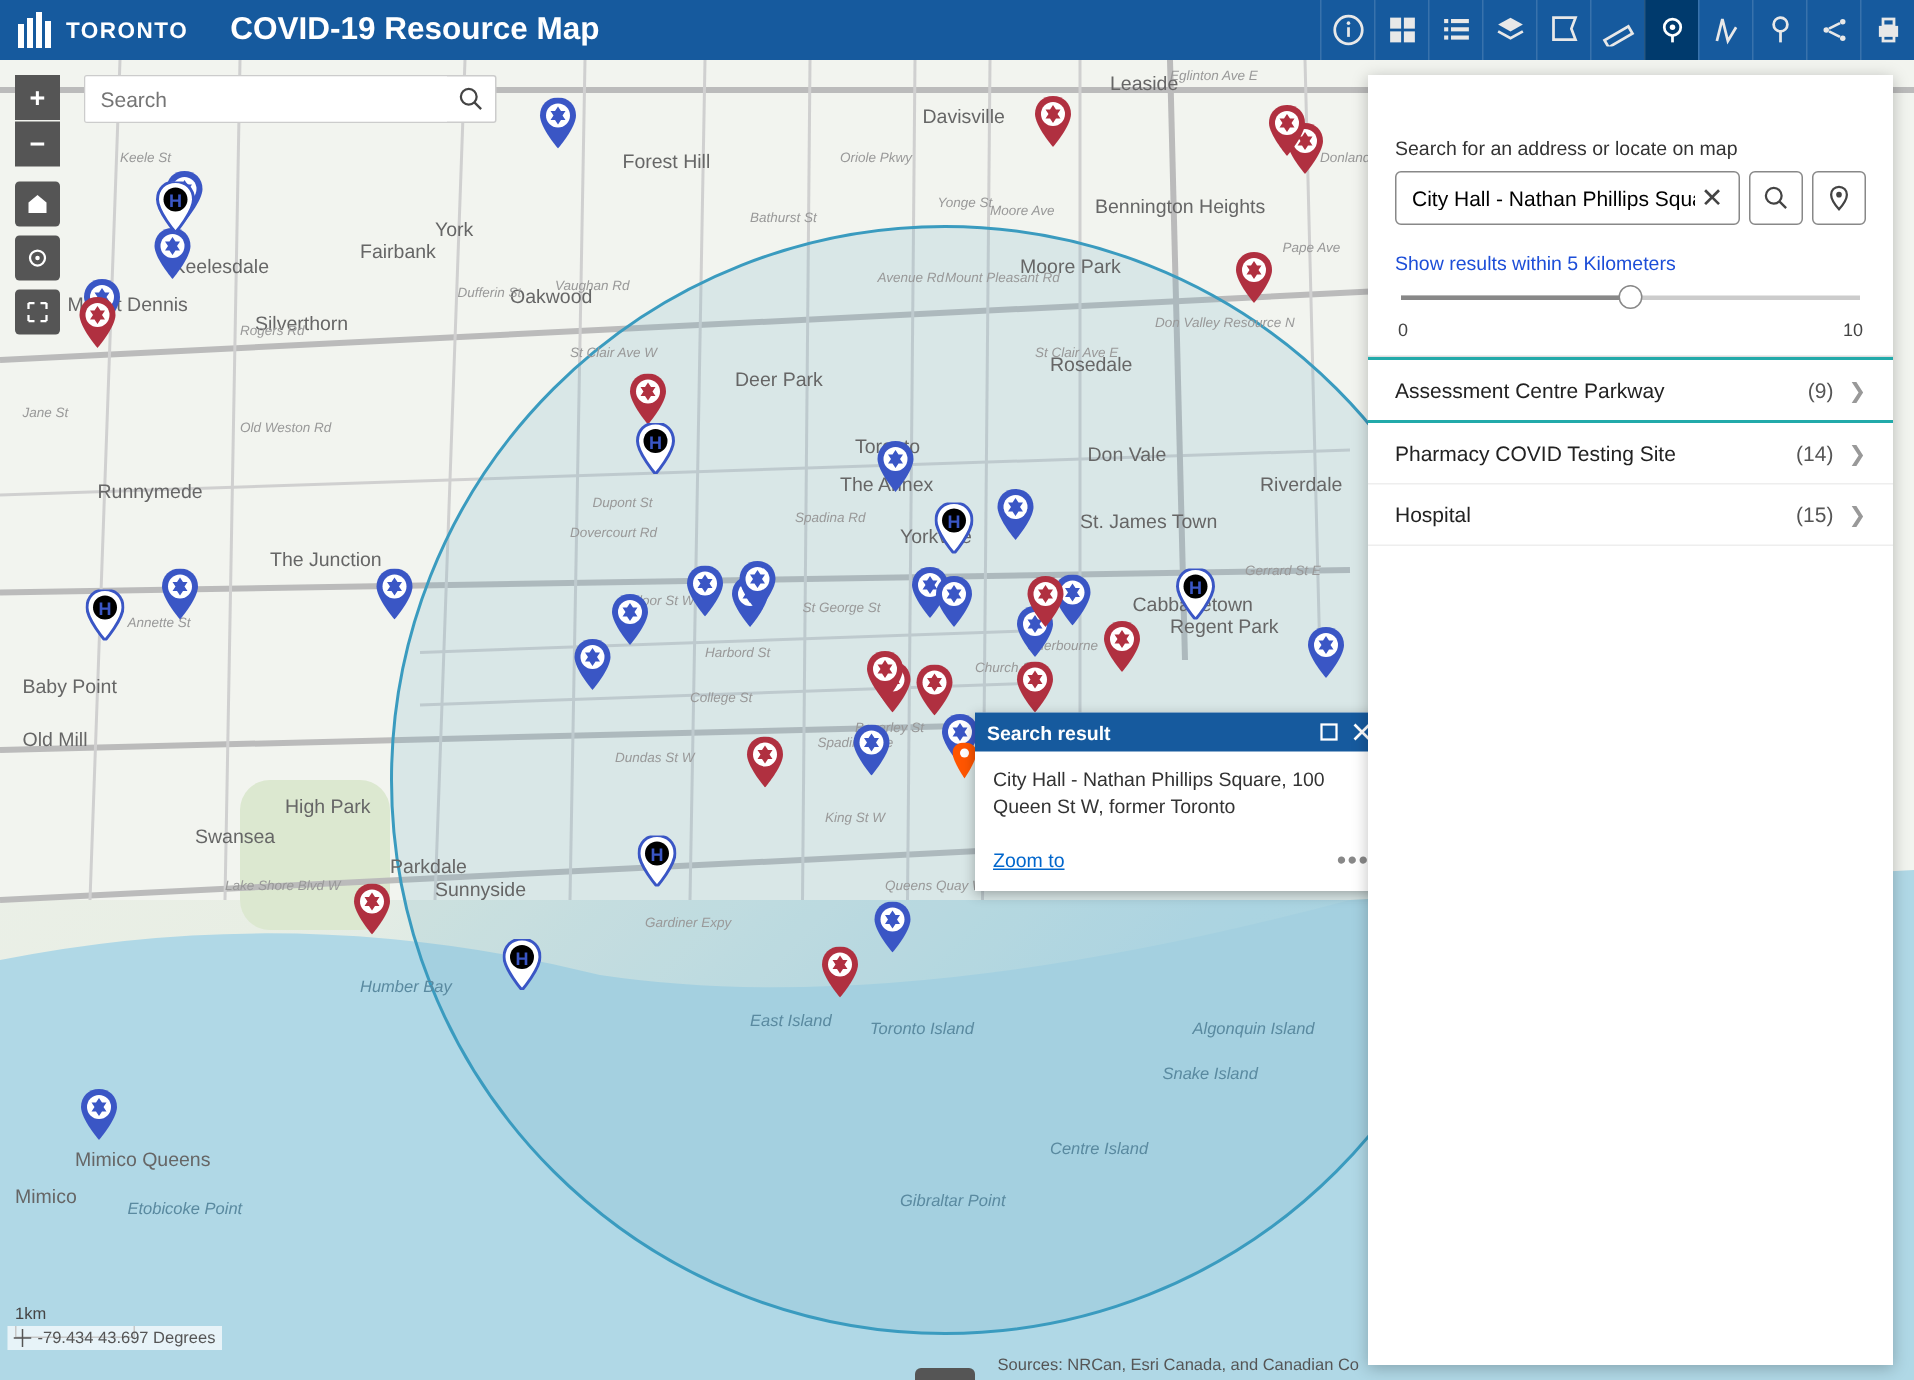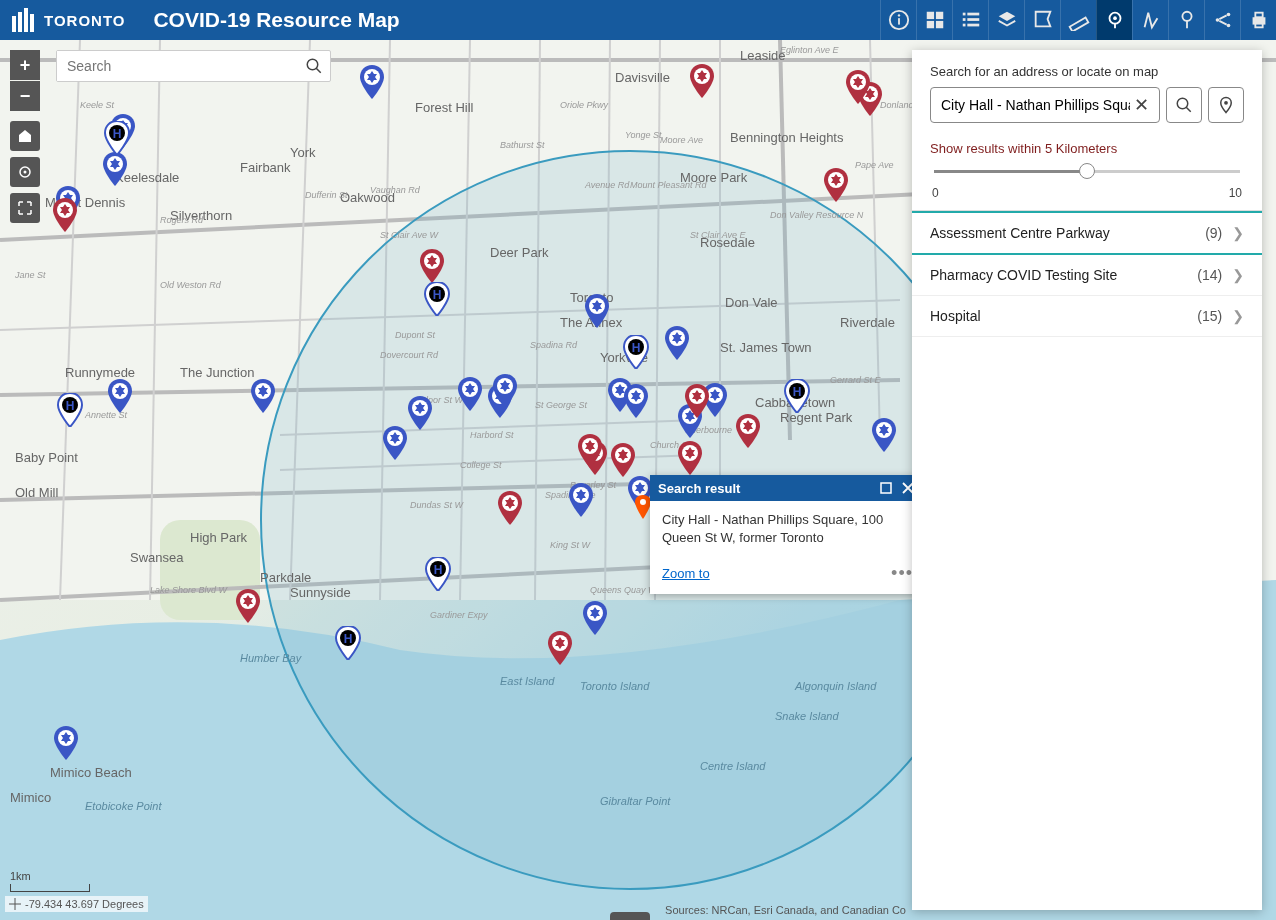--- a/index.html
+++ b/index.html
@@ -55,44 +55,44 @@
 .popup-header .btn { width: 18px; height: 18px; cursor: pointer; margin-left: 4px; display:flex;align-items:center;justify-content:center; }
 .popup-body { padding: 10px 12px; color: #333; line-height: 1.4; }
 .popup-footer { padding: 6px 12px 10px; display: flex; align-items: center; }
 .popup-footer a { color: #0066cc; text-decoration: underline; font-size: 13px; cursor:pointer; }
 .popup-footer .more { margin-left: auto; color: #888; cursor: pointer; font-size: 18px; letter-spacing: 1px; }
 
 .side-panel { position: absolute; right: 14px; top: 50px; width: 350px; background: #fff; box-shadow: 0 2px 10px rgba(0,0,0,0.25); display: flex; flex-direction: column; height: 860px; }
 .panel-header { background: #165a9e; color: #fff; padding: 8px 12px; display: flex; align-items: center; }
 .panel-header .title { flex: 1; font-size: 17px; font-weight: bold; }
 .panel-header .pbtn { width: 22px; height: 22px; cursor: pointer; margin-left: 6px; display:flex;align-items:center;justify-content:center; }
-.panel-body { padding: 14px 18px 10px; }
+.panel-body { padding: 14px 18px 10px; margin-top: 27px; }
 .panel-label { font-size: 13px; color: #333; margin-bottom: 8px; }
 .addr-row { display: flex; gap: 6px; margin-bottom: 18px; }
 .addr-input { flex: 1; border: 1px solid #888; border-radius: 4px; display: flex; align-items: center; height: 36px; padding: 0 6px 0 10px; }
 .addr-input input { flex: 1; border: none; font-size: 14px; outline: none; min-width: 0; }
 .addr-input .clear { cursor: pointer; padding: 0 4px; font-size: 18px; color: #444; }
 .addr-btn { width: 36px; height: 36px; border: 1px solid #888; border-radius: 4px; display: flex; align-items: center; justify-content: center; cursor: pointer; }
 .addr-btn svg { width: 18px; height: 18px; fill: #444; }
-.slider-label { font-size: 13px; color: #7f1d1d; margin-bottom: 6px; }
+.slider-label { font-size: 13px; color: #1d4ed8; margin-bottom: 6px; }
 .slider-wrap { position: relative; height: 20px; margin: 0 4px 4px; }
 .slider-track { position: absolute; top: 8px; left: 0; right: 0; height: 3px; background: #ccc; }
 .slider-fill { position: absolute; top: 8px; left: 0; width: 50%; height: 3px; background: #888; }
 .slider-thumb { position: absolute; top: 1px; left: 50%; width: 16px; height: 16px; background: #fff; border: 1px solid #888; border-radius: 50%; transform: translateX(-50%); cursor: pointer; }
 .slider-ends { display: flex; justify-content: space-between; font-size: 12px; color: #444; padding: 0 2px; }
 .result-list { border-top: 1px solid #ddd; }
 .result-item { display: flex; align-items: center; padding: 12px 18px; border-bottom: 1px solid #eee; cursor: pointer; font-size: 14px; color: #222; }
 .result-item.active { border-top: 2px solid #2aa; border-bottom: 2px solid #2aa; }
 .result-item .name { flex: 1; }
 .result-item .count { color: #555; margin-right: 10px; }
 .result-item .chev { color: #999; }
 
 .scale-bar { position: absolute; left: 10px; bottom: 28px; font-size: 11px; color: #444; }
 .scale-line { width: 80px; height: 8px; border: 1px solid #444; border-top: none; margin-top: 2px; }
-.coords { position: absolute; left: 5px; bottom: 8px; font-size: 11px; color: #555; background: rgba(255,255,255,0.7); padding: 2px 4px; display:flex; align-items:flex-end; gap:4px;}
+.coords { position: absolute; left: 5px; bottom: 20px; font-size: 11px; color: #555; background: rgba(255,255,255,0.7); padding: 2px 4px; display:flex; align-items:flex-end; gap:4px;}
 .attribution { position: absolute; right: 370px; bottom: 4px; font-size: 11px; color: #555; }
 .attr-handle { position:absolute; left:610px; bottom:0; width:40px; height:8px; background:#555; border-radius:4px 4px 0 0;}
 </style>
 </head>
 <body>
 
 <div class="header">
   <div class="logo">
     <svg class="logo-icon" viewBox="0 0 30 28">
         <rect x="2" y="10" width="4" height="16" fill="#fff"></rect>
@@ -224,31 +224,31 @@
       <div class="map-label area" style="left: 780px; top: 370px;">Regent Park</div>
       <div class="map-label area" style="left: 600px; top: 310px;">Yorkville</div>
       <div class="map-label area" style="left: 560px; top: 275px;">The Annex</div>
       <div class="map-label area" style="left: 490px; top: 205px;">Deer Park</div>
       <div class="map-label area" style="left: 415px; top: 60px;">Forest Hill</div>
       <div class="map-label area" style="left: 340px; top: 150px;">Oakwood</div>
       <div class="map-label area" style="left: 290px; top: 105px;">York</div>
       <div class="map-label area" style="left: 115px; top: 130px;">Keelesdale</div>
       <div class="map-label area" style="left: 170px; top: 168px;">Silverthorn</div>
       <div class="map-label area" style="left: 240px; top: 120px;">Fairbank</div>
-      <div class="map-label area" style="left: 65px; top: 280px; margin-top: 45px;">Runnymede</div>
+      <div class="map-label area" style="left: 65px; top: 280px;">Runnymede</div>
       <div class="map-label area" style="left: 180px; top: 325px;">The Junction</div>
       <div class="map-label area" style="left: 130px; top: 510px;">Swansea</div>
       <div class="map-label area" style="left: 190px; top: 490px;">High Park</div>
       <div class="map-label area" style="left: 260px; top: 530px;">Parkdale</div>
       <div class="map-label area" style="left: 290px; top: 545px;">Sunnyside</div>
       <div class="map-label area" style="left: 15px; top: 445px;">Old Mill</div>
       <div class="map-label area" style="left: 15px; top: 410px;">Baby Point</div>
       <div class="map-label area" style="left: 45px; top: 155px;">Mount Dennis</div>
       <div class="map-label area" style="left: 10px; top: 750px;">Mimico</div>
-      <div class="map-label area" style="left: 50px; top: 725px;">Mimico Beach</div>
+      <div class="map-label area" style="left: 50px; top: 725px;">Mimico Queens</div>
     </div>
   <div id="island-labels">
       <div class="map-label" style="left: 500px; top: 635px; font-style: italic; color: rgb(90, 138, 160);">East Island</div>
       <div class="map-label" style="left: 580px; top: 640px; font-style: italic; color: rgb(90, 138, 160);">Toronto Island</div>
       <div class="map-label" style="left: 795px; top: 640px; font-style: italic; color: rgb(90, 138, 160);">Algonquin Island</div>
       <div class="map-label" style="left: 775px; top: 670px; font-style: italic; color: rgb(90, 138, 160);">Snake Island</div>
       <div class="map-label" style="left: 700px; top: 720px; font-style: italic; color: rgb(90, 138, 160);">Centre Island</div>
       <div class="map-label" style="left: 600px; top: 755px; font-style: italic; color: rgb(90, 138, 160);">Gibraltar Point</div>
       <div class="map-label" style="left: 85px; top: 760px; font-style: italic; color: rgb(90, 138, 160);">Etobicoke Point</div>
       <div class="map-label" style="left: 240px; top: 612px; font-style: italic; color: rgb(90, 138, 160);">Humber Bay</div>

